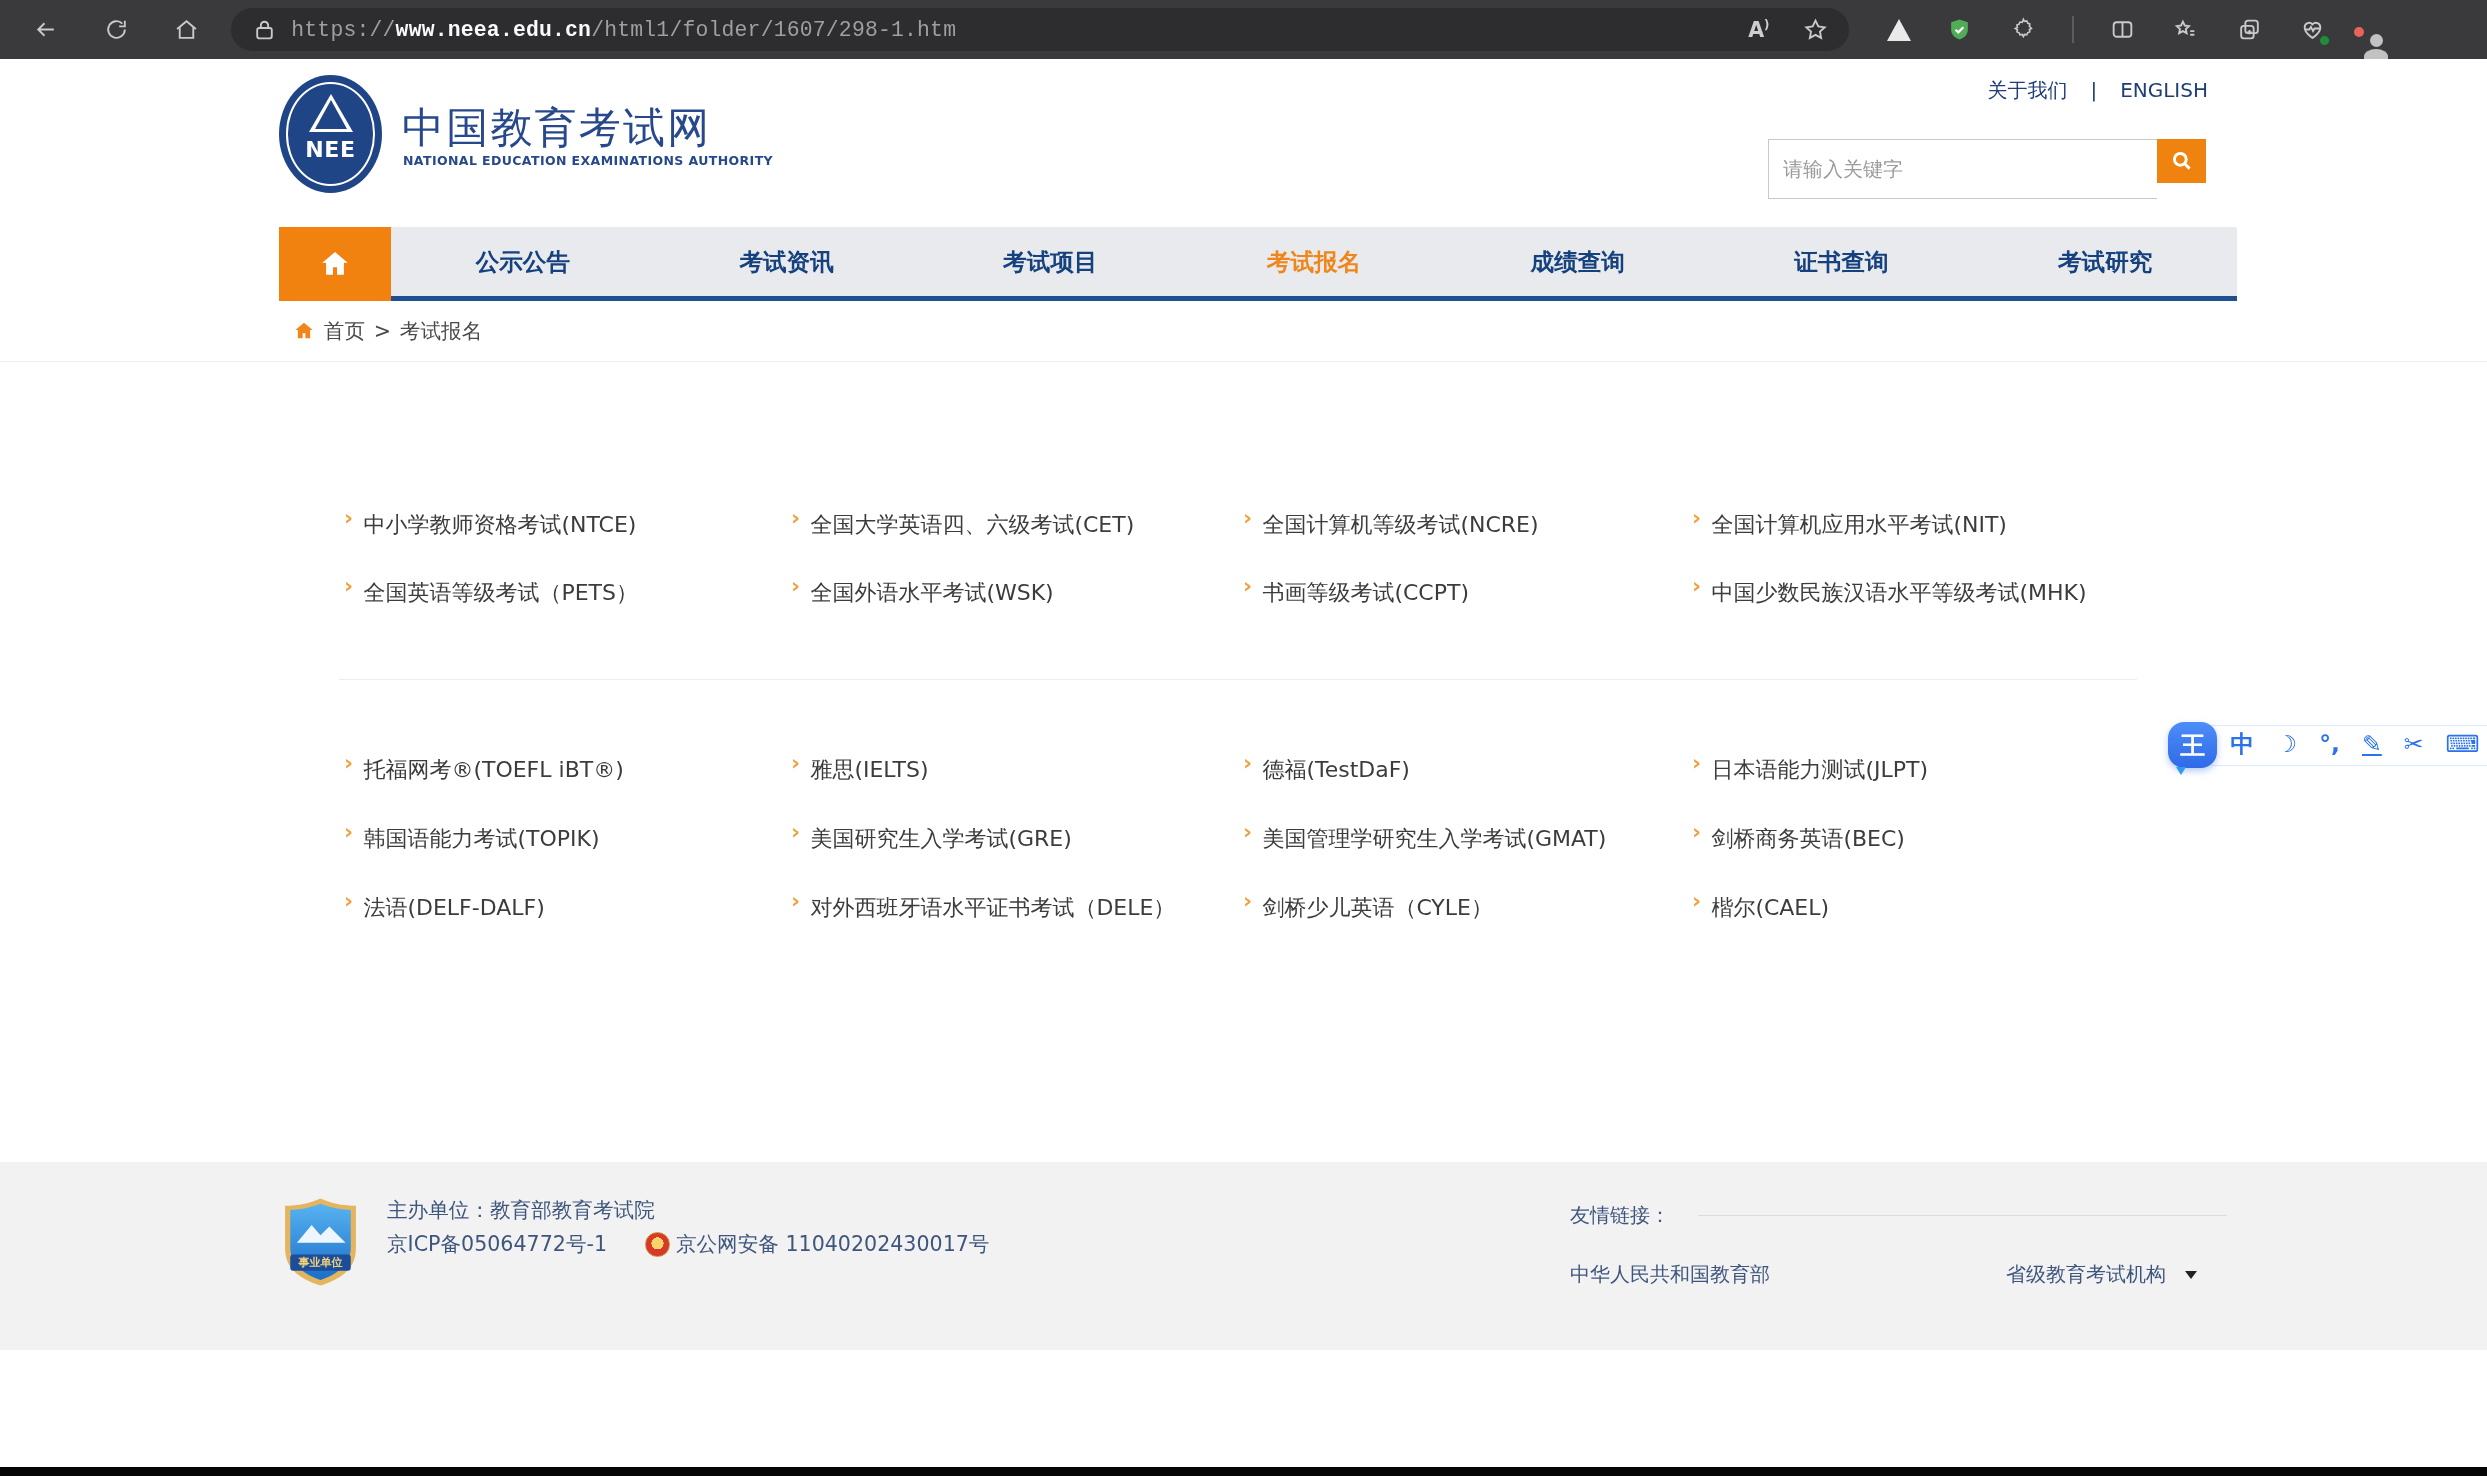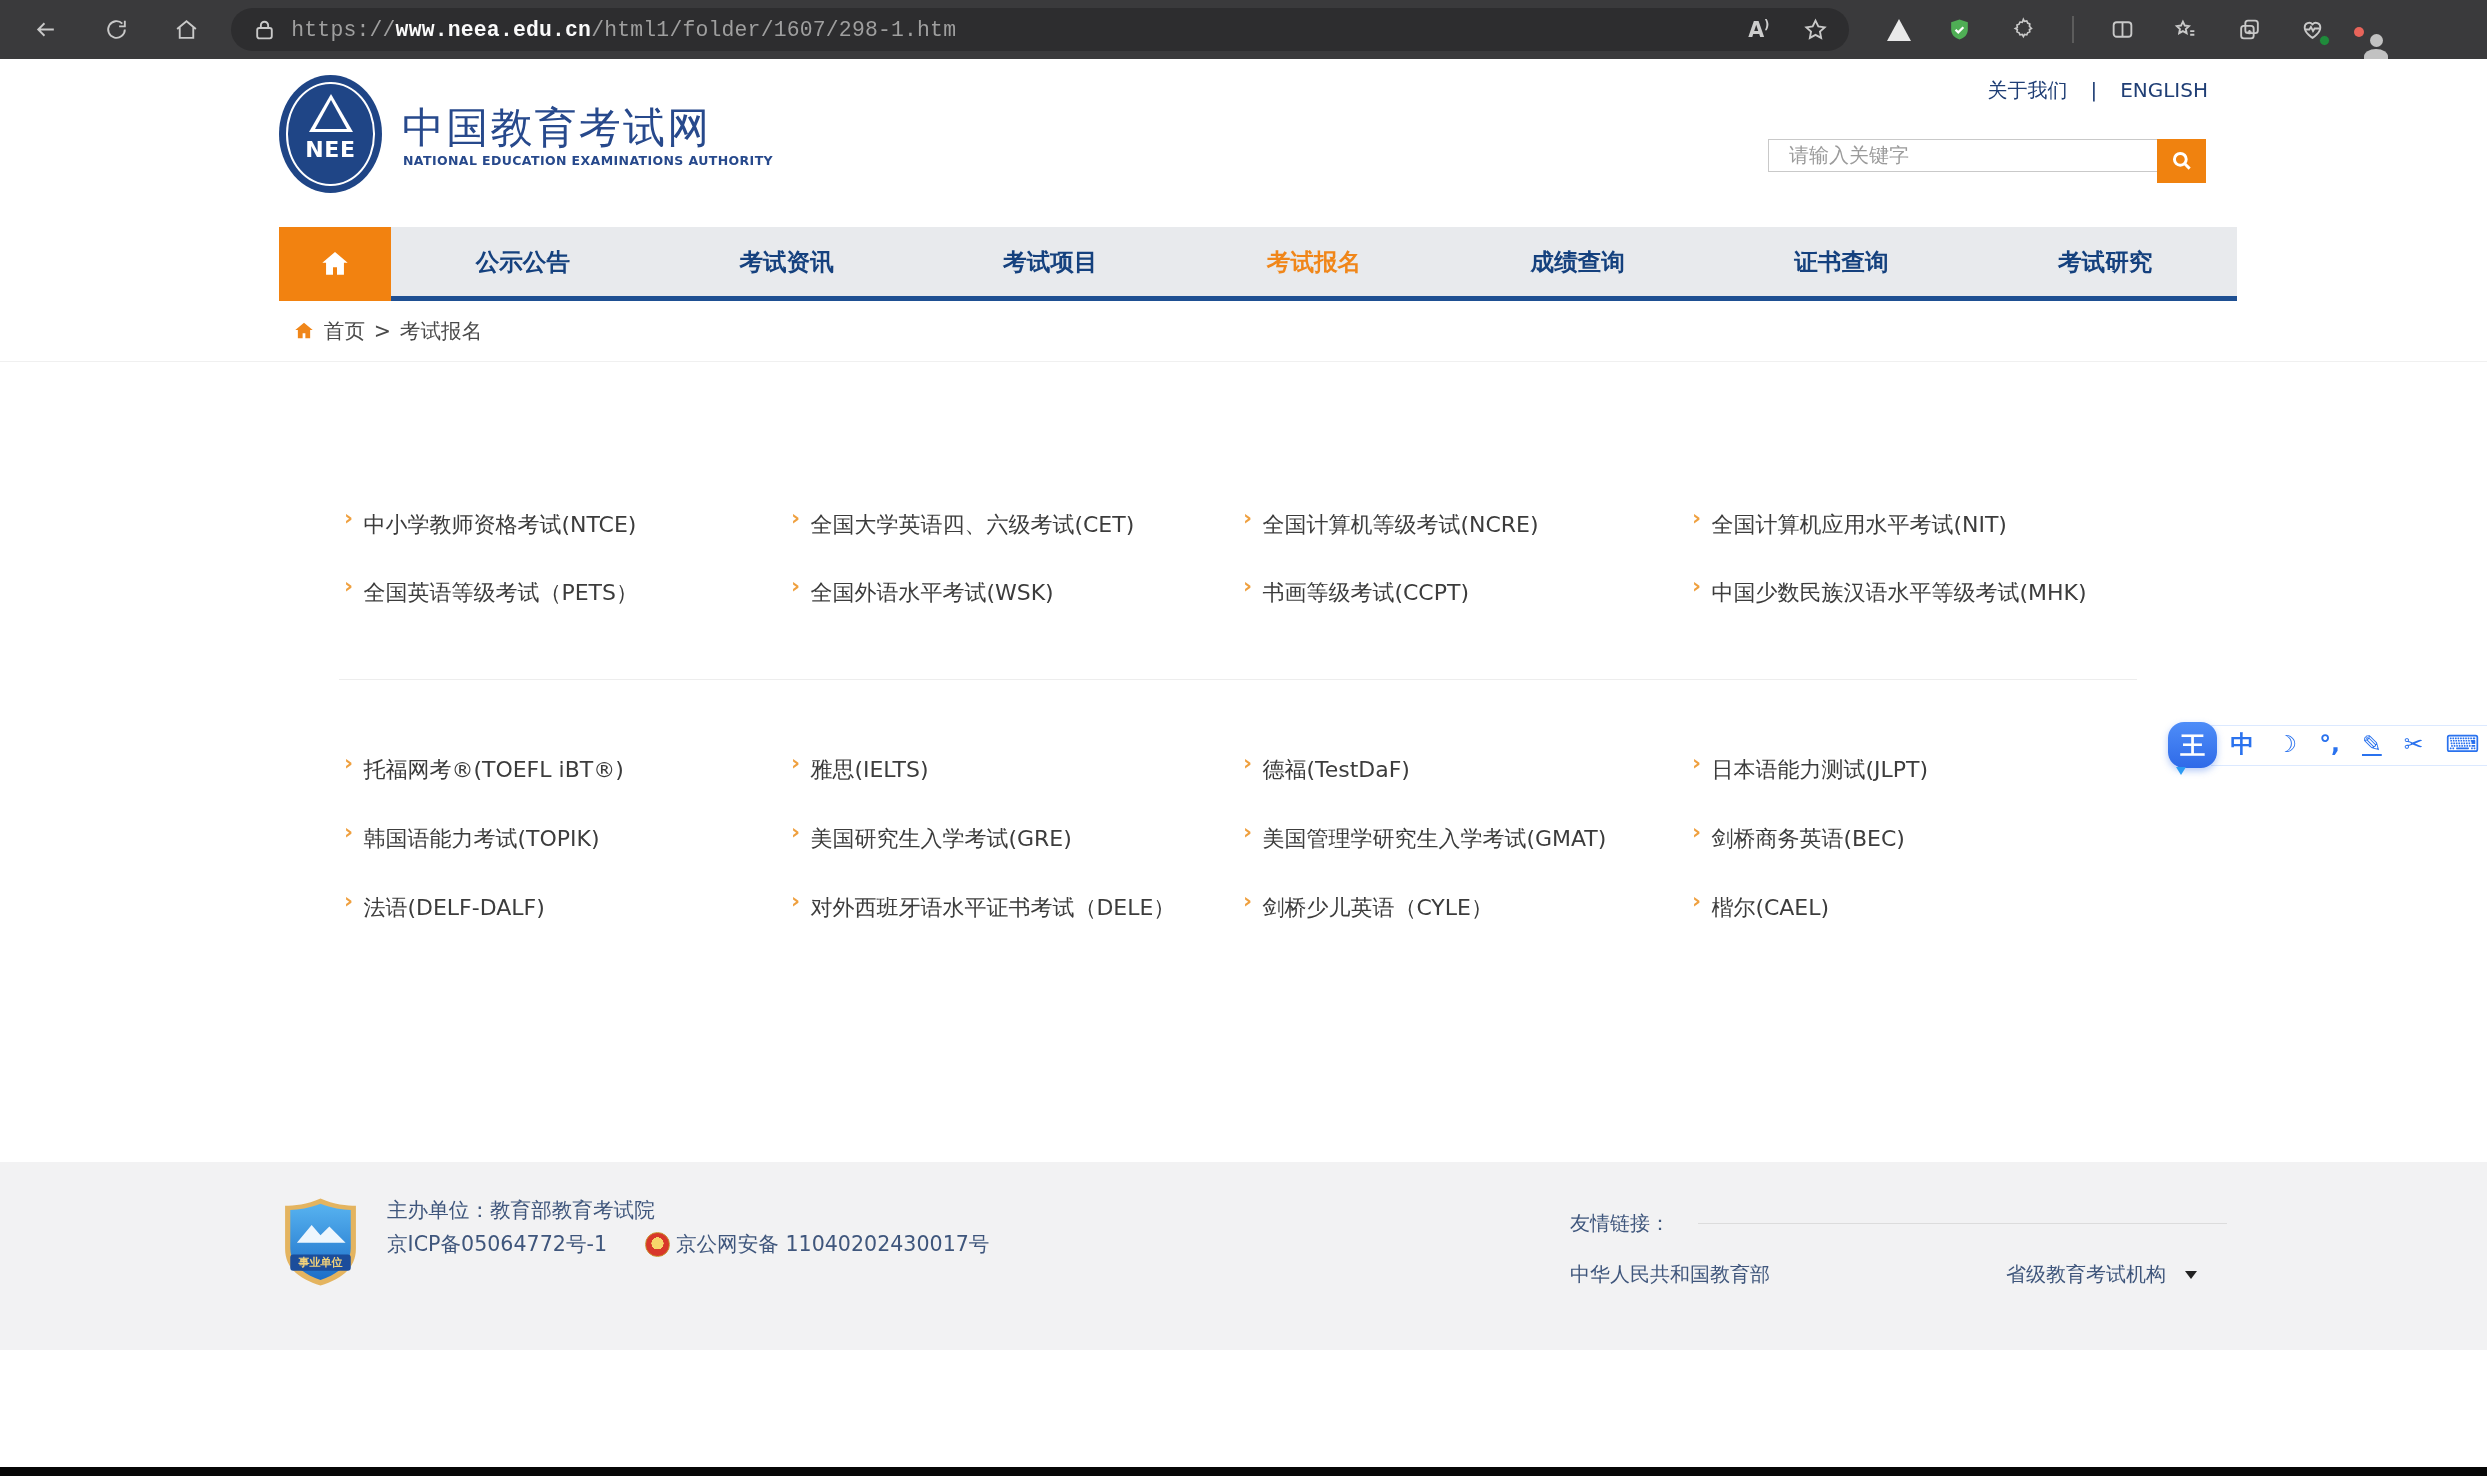--- a/index.html
+++ b/index.html
@@ -51,22 +51,22 @@
   .emblem .nee { position:absolute; left:50%; top:62px; transform:translateX(-50%);
             color:#fff; font-size:22px; font-weight:bold; letter-spacing:0.7px; }
   .site-title { position:absolute; left:402px; top:41px; font-size:42px; font-weight:normal;
                 color:#27498c; letter-spacing:2.2px; }
   .site-subtitle { position:absolute; left:403px; top:94px; font-size:12.5px; font-weight:bold;
                    color:#27498c; letter-spacing:0.4px; }
   .header-links { position:absolute; top:17.7px; right:279px; font-size:20px; color:#1f3e75;
                   display:flex; gap:23px; align-items:center; }
   .header-links a { color:#1f3e75; text-decoration:none; }
   .search-box { position:absolute; top:80px; right:281px; display:flex; }
-  .search-input { width:389px; height:33px; border:1.5px solid #c9c9c9; border-right:none;
-                  font-size:20px; padding:0 20px; color:#333; outline:none; }
+  .search-input { width:389px; height:60px; border:1.5px solid #c9c9c9; border-right:none;
+                  font-size:20px; padding:0 14px; color:#333; outline:none; }
   .search-input::placeholder { color:#9b9b9b; }
   .search-btn { width:49px; height:44px; background:#f0820f; border:none; display:flex;
                 align-items:center; justify-content:center; cursor:pointer; }
   .search-btn svg { width:23.6px; height:23.6px; stroke:#fff; stroke-width:3; fill:none; }
 
   
   .navbar { position:absolute; top:227px; left:279px; width:1958px; height:74px;
             background:#e8eaed; display:flex; border-bottom:5.2px solid #1e4f92; }
   .nav-home { width:112px; height:74px; background:#f28210; display:flex; align-items:center;
               justify-content:center; flex:none; }
@@ -116,21 +116,21 @@
   .ime-pen { text-decoration:underline; }
 
   
   .footer { position:absolute; top:1162px; left:0; width:2487px; height:188px; background:#f2f2f3; }
   .shield { position:absolute; left:282px; top:35px; }
   .f-text { position:absolute; left:387px; top:31px; font-size:20.6px; color:#3f567c; line-height:34px; }
   .f-line2 { display:flex; align-items:center; }
   .police-emblem { width:25px; height:25px; border-radius:50%; margin:0 5.9px 0 38px; flex:none;
                    background:radial-gradient(circle at 50% 45%, #f7d46a 0 35%, #d8372a 36% 100%);
                    border:1.5px solid #c8902c; }
-  .friend { position:absolute; left:1570px; top:48px; font-size:20px; color:#3f567c;
+  .friend { position:absolute; left:1570px; top:40px; font-size:20px; color:#3f567c;
             display:flex; align-items:center; }
   .friend-line { width:529px; height:1.5px; background:#dcdcdc; margin-left:28px; }
   .f-links { position:absolute; left:1570px; top:99px; font-size:20px; color:#3f567c;
              display:flex; align-items:center; }
   .f-links a { color:#3f567c; text-decoration:none; }
   .f-link-2 { margin-left:236px; }
   .caret-down { width:0; height:0; border-left:6.6px solid transparent; border-right:6.6px solid transparent;
                 border-top:8.8px solid #222; margin-left:19px; }
 
   .bottom-strip { position:absolute; left:0; top:1467px; width:2487px; height:10.3px; background:#060606; }

